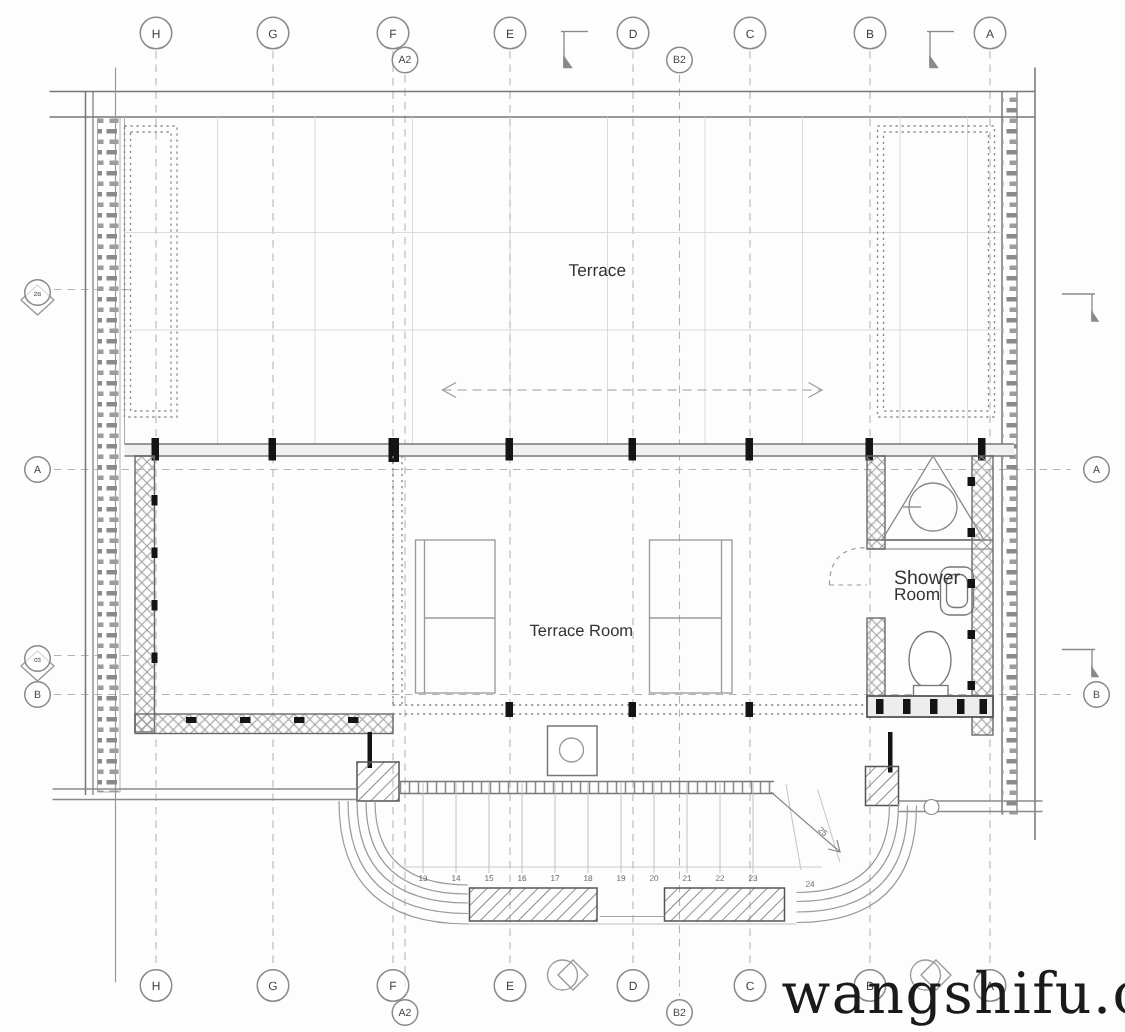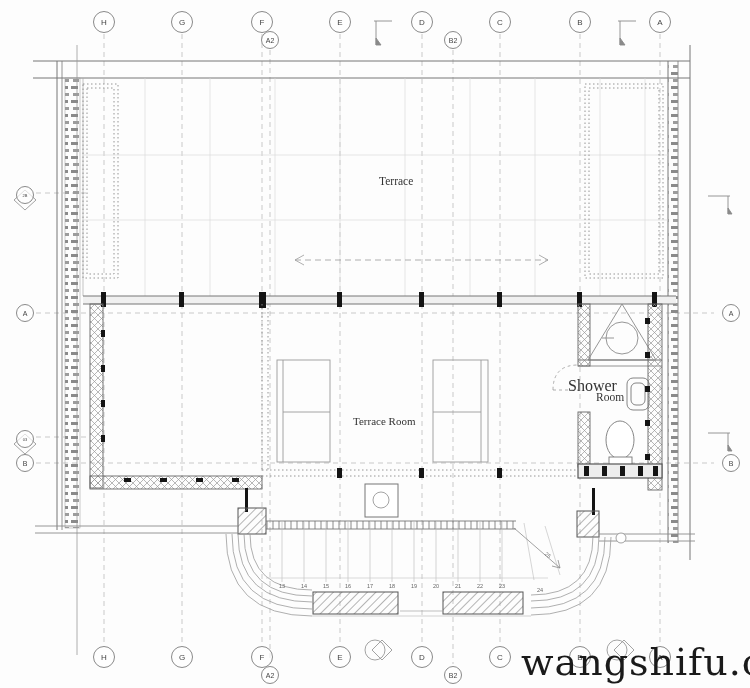--- a/index.html
+++ b/index.html
@@ -4,21 +4,21 @@
 <style>
   html,body{margin:0;padding:0;background:#fff;}
   #canvas{position:relative;width:750px;height:688px;background:#fdfdfd;overflow:hidden;
           font-family:"Liberation Sans",sans-serif;}
   #linework{position:absolute;left:0;top:0;}
   .bubble{position:absolute;border:1px solid #8a8a8a;border-radius:50%;width:22px;height:22px;
           display:flex;align-items:center;justify-content:center;font-size:8px;color:#444;
           background:rgba(255,255,255,.65);box-sizing:border-box;}
   .bubble.sm{width:18px;height:18px;font-size:7px;}
   .bubble.tiny{font-size:4px;}
-  .lbl{position:absolute;color:#333;font-family:Liberation Serif, serif;}
+  .lbl{position:absolute;color:#333;}
   .num{position:absolute;font-size:5.5px;color:#666;width:16px;text-align:center;}
   .watermark{position:absolute;left:521px;top:640px;font-family:"DejaVu Serif","Liberation Serif",serif;
              font-size:38px;color:#1a1a1a;letter-spacing:1px;white-space:nowrap;}
 </style>
 </head>
 <body>
 
 <div id="canvas">
 
 <svg id="linework" width="750" height="688" viewBox="0 0 750 688">
@@ -371,21 +371,21 @@
     </div>
 <div class="bubble sm" style="left:722px;top:304px">
       <span>A</span>
     </div>
 <div class="bubble sm" style="left:722px;top:454px">
       <span>B</span>
     </div>
 
 <span class="lbl" style="left:379px;top:175px;font-size:11.5px">Terrace</span>
 <span class="lbl" style="left:353px;top:415px;font-size:11px">Terrace Room</span>
-<span class="lbl" style="left:568px;top:377px;font-size:16px">Shower</span>
+<span class="lbl" style="left:596px;top:377px;font-size:13px">Shower</span>
 <span class="lbl" style="left:596px;top:391px;font-size:11.5px">Room</span>
 
 <span class="num" style="left:274px;top:583px">13</span>
 <span class="num" style="left:296px;top:583px">14</span>
 <span class="num" style="left:318px;top:583px">15</span>
 <span class="num" style="left:340px;top:583px">16</span>
 <span class="num" style="left:362px;top:583px">17</span>
 <span class="num" style="left:384px;top:583px">18</span>
 <span class="num" style="left:406px;top:583px">19</span>
 <span class="num" style="left:428px;top:583px">20</span>

